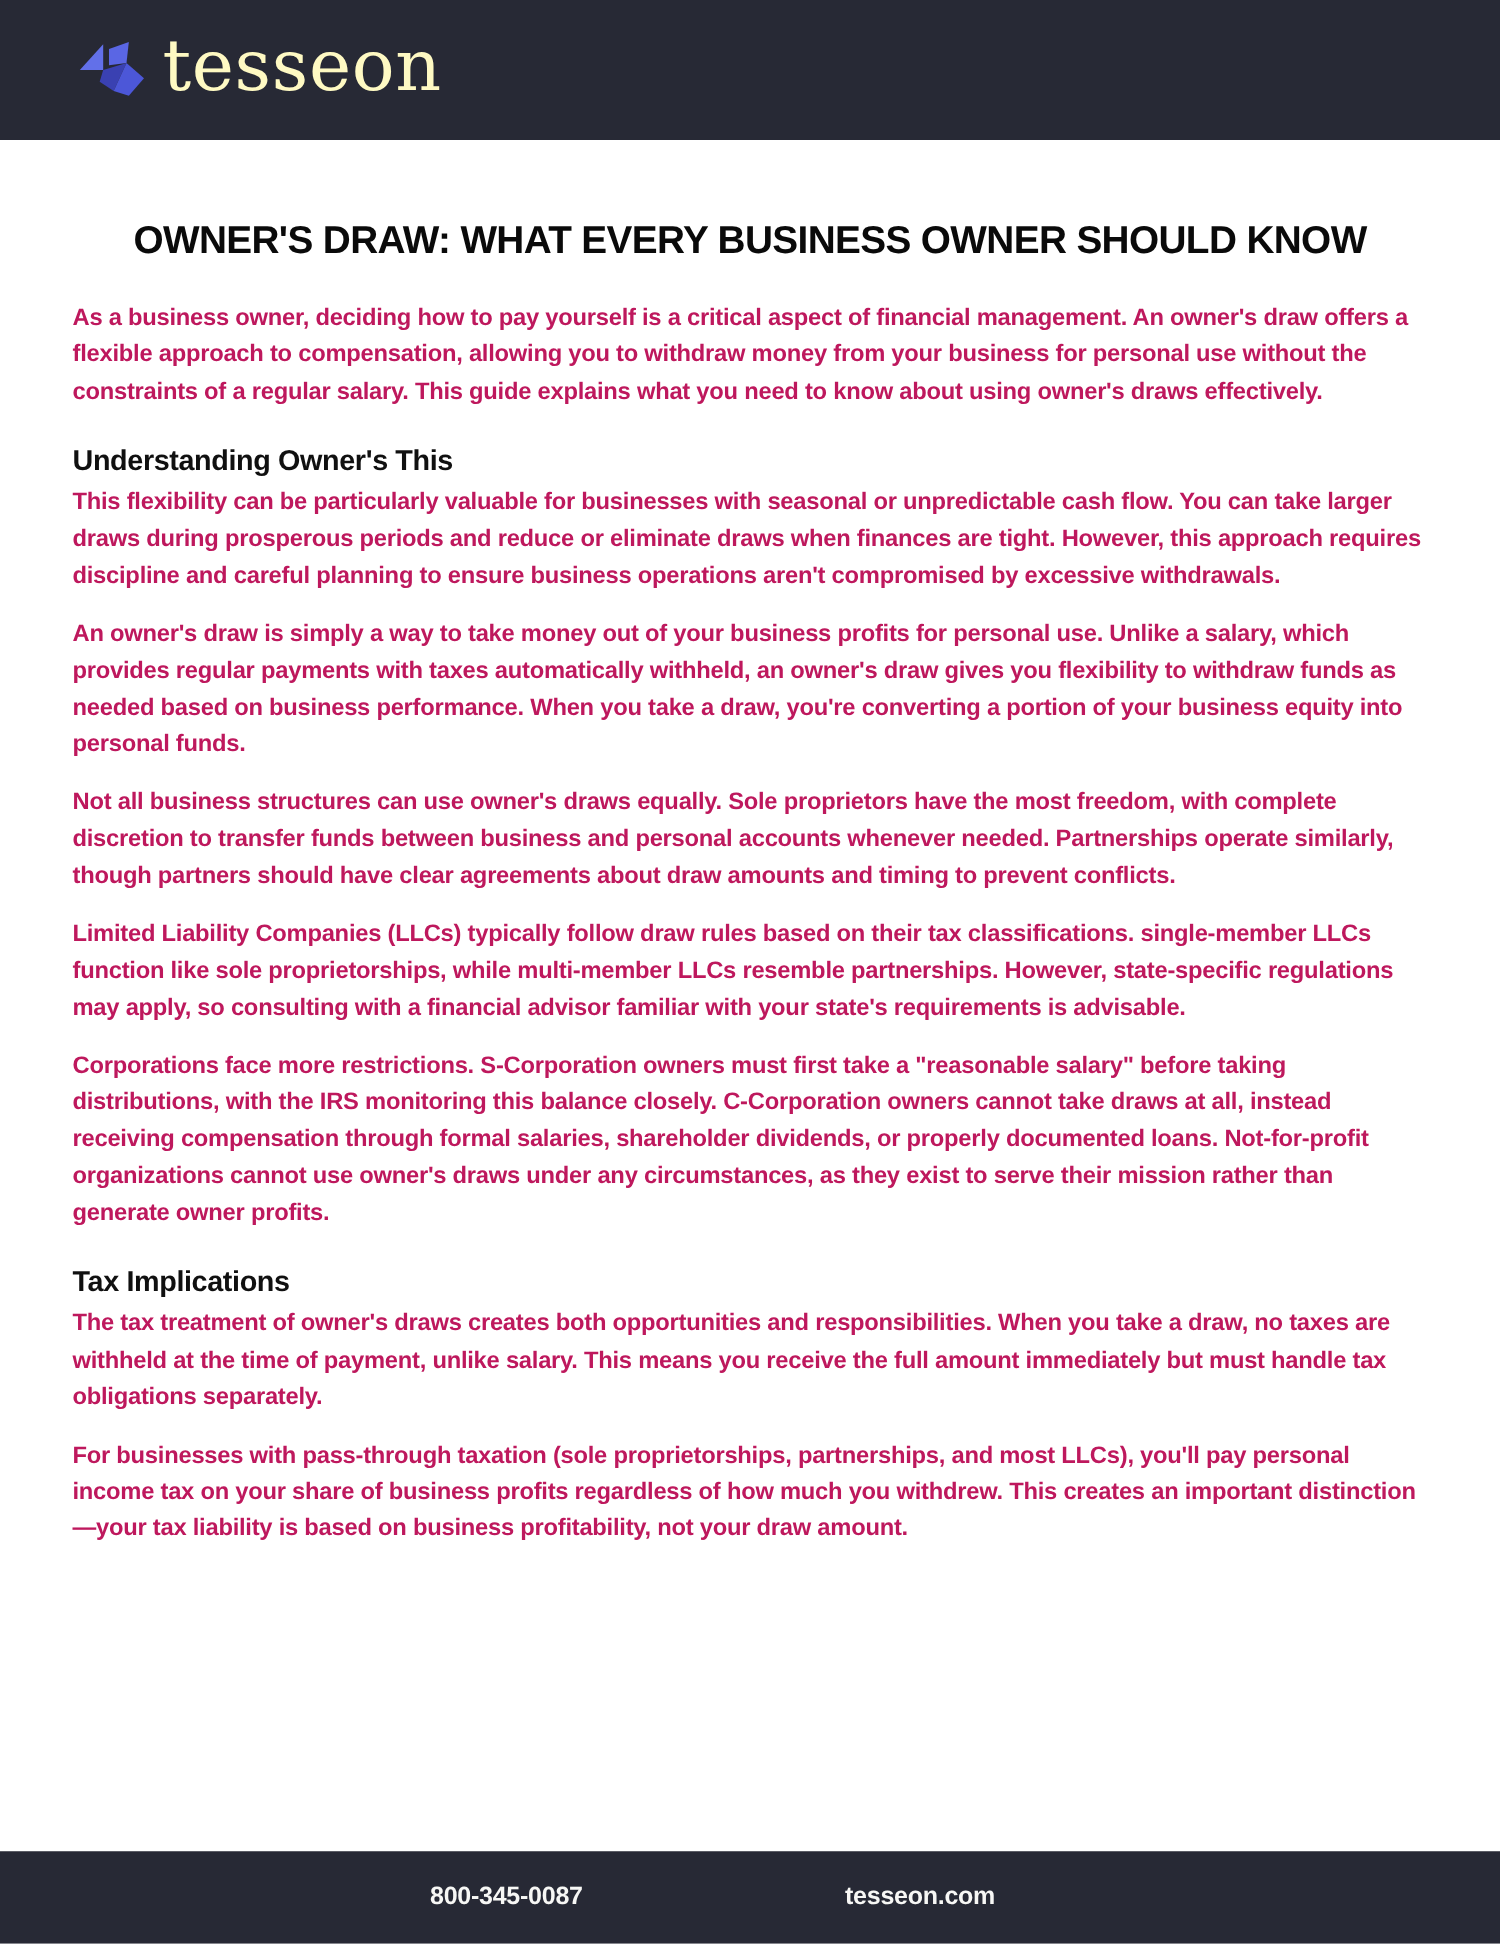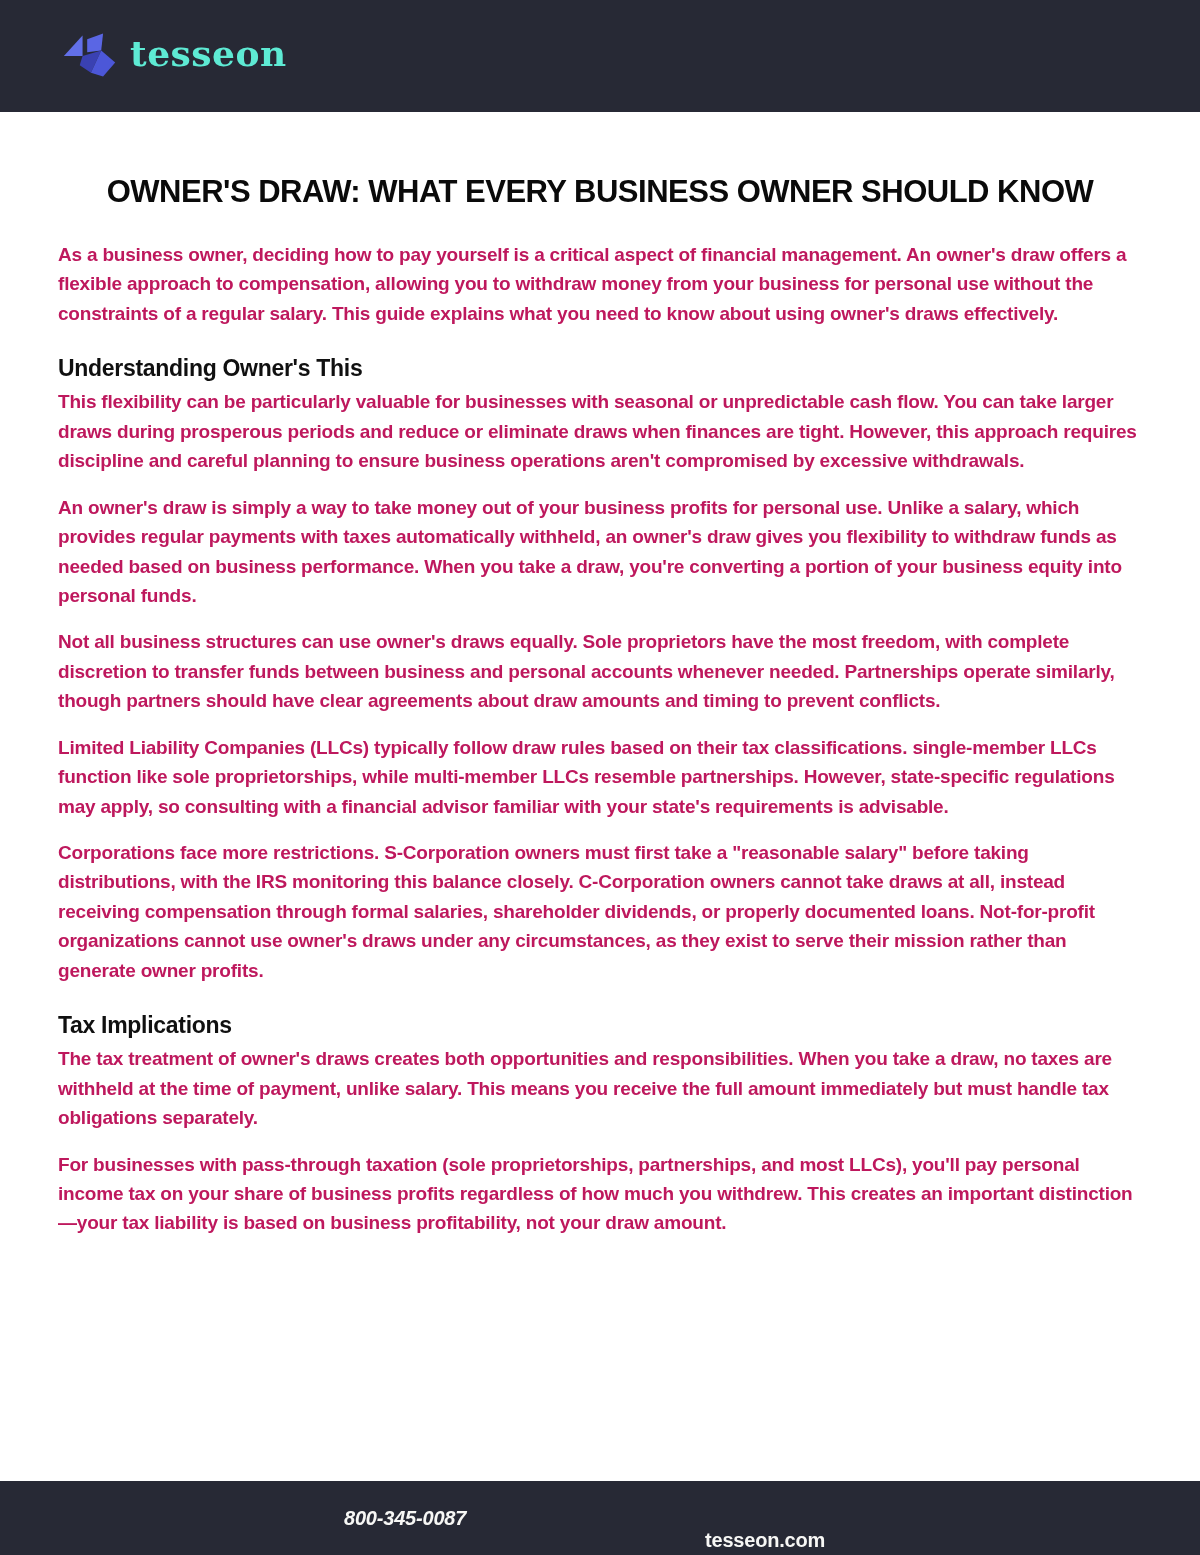--- a/index.html
+++ b/index.html
@@ -25,23 +25,23 @@
     padding-left: 62px;
   }
   .logo {
     display: flex;
     align-items: center;
     gap: 12px;
   }
   .logo-mark { width: 56px; height: 56px; display: block; }
   .logo-word {
     font-family: "DejaVu Serif", "Liberation Serif", serif;
-    font-weight: 700;
-    font-size: 36px;
-    color: #5eead4;
+    font-weight: 400;
+    font-size: 57px;
+    color: #fef9c3;
     letter-spacing: 0.5px;
     line-height: 1;
     padding-bottom: 6px;
   }
 
   
   .doc-main {
     flex: 1 1 auto;
     padding: 0 58px;
   }
@@ -81,22 +81,22 @@
   }
   .footer-item {
     position: absolute;
     top: 50%;
     transform: translateY(-50%);
     color: #f7f7f5;
     font-size: 20px;
     font-weight: 700;
     letter-spacing: -0.2px;
   }
-  .footer-phone { left: 344px; font-style: italic; }
-  .footer-website { left: 705px; margin-top: 22px; }
+  .footer-phone { left: 344px; }
+  .footer-website { left: 676px; }
 </style>
 </head>
 <body>
 
 <header class="site-header">
   <div class="logo">
     <svg class="logo-mark" viewBox="0 0 60 60" aria-hidden="true">
 
       <polygon points="2,30 22,8 22,30" fill="#6270e9"></polygon>
       <polygon points="27,12 44,6 42,24 27,26" fill="#5a66e4"></polygon>

